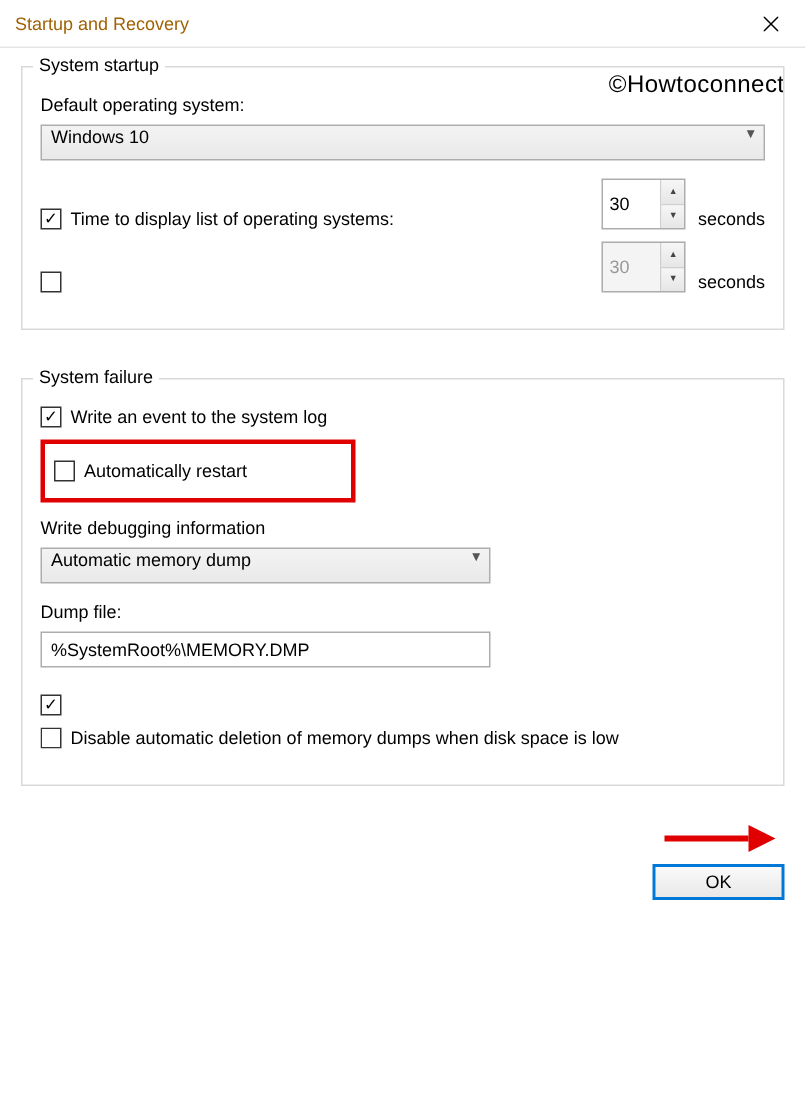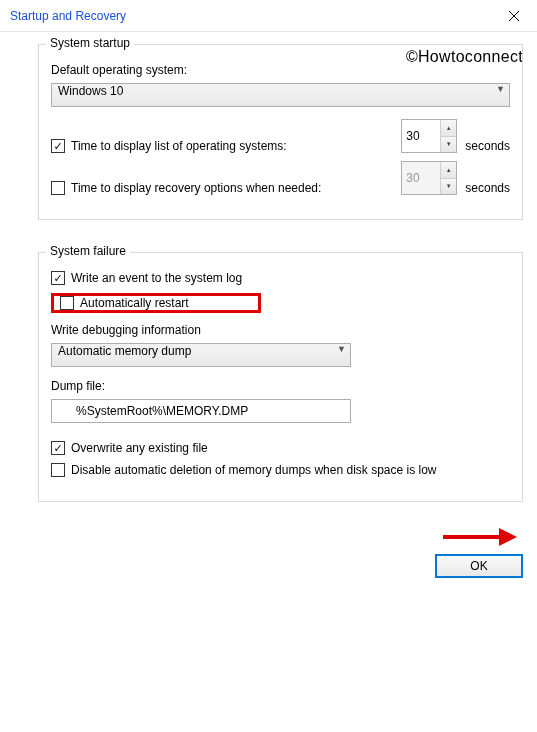--- a/index.html
+++ b/index.html
@@ -19,21 +19,21 @@
     .titlebar {
       background: #fff;
       height: 32px;
       display: flex;
       align-items: center;
       justify-content: space-between;
       padding-left: 10px;
       border-bottom: 1px solid #e5e5e5;
     }
     .titlebar-title {
-      color: #1d4ed8;
+      color: #a16207;
       font-size: 12px;
     }
     .close-btn {
       width: 46px;
       height: 32px;
       display: flex;
       align-items: center;
       justify-content: center;
       cursor: pointer;
       color: #000;
@@ -46,21 +46,20 @@
       position: absolute;
       top: 48px;
       right: 14px;
       color: #000000;
       font-size: 16px;
       font-weight: 300;
       letter-spacing: 0.3px;
     }
     .content {
       padding: 12px 14px 0 14px;
-      margin-left: 24px;
     }
     .fieldset {
       border: 1px solid #d9d9d9;
       padding: 10px 12px 16px 12px;
       margin-bottom: 16px;
       position: relative;
     }
     .fieldset + .fieldset {
       margin-top: 32px;
     }
@@ -175,34 +174,34 @@
       color: #444;
     }
     .spinner-btn:first-child {
       border-bottom: 1px solid #cfcfcf;
     }
     .seconds-label {
       font-size: 12px;
     }
     .highlight-box {
       border: 3px solid #e10000;
-      padding: 0 6px;
+      padding: 11px 6px;
       display: flex;
       margin: 4px 0 10px 0;
       width: 210px;
     }
     .sub-label {
       margin: 6px 0 6px 0;
       font-size: 12px;
     }
     .text-input {
       width: 300px;
       height: 24px;
       border: 1px solid #adadad;
-      padding: 0 24px;
+      padding: 0 6px;
       font-size: 12px;
       background: #fff;
       margin-bottom: 10px;
     }
     .button-row {
       display: flex;
       justify-content: flex-end;
       gap: 8px;
       padding: 10px 14px 0 0;
       align-items: flex-end;
@@ -278,21 +277,20 @@
         <div class="spinner-btns">
           <div class="spinner-btn">▲</div>
           <div class="spinner-btn">▼</div>
         </div>
       </div>
       <span class="seconds-label">seconds</span>
     </div>
 
     <div class="time-row">
       <div class="checkbox"></div>
-      <span class="check-label nowrap-ellipsis" style="max-width:340px;">Time to display recovery options when needed:</span>
       <div class="time-row-spacer"></div>
       <div class="spinner-wrap disabled">
         <input class="spinner-input" disabled="" value="30" style="">
         <div class="spinner-btns">
           <div class="spinner-btn">▲</div>
           <div class="spinner-btn">▼</div>
         </div>
       </div>
       <span class="seconds-label">seconds</span>
     </div>
@@ -315,21 +313,20 @@
     <div class="combo combo-narrow">
       <span>Automatic memory dump</span>
       <span class="arrow">▼</span>
     </div>
 
     <div class="sub-label">Dump file:</div>
     <input type="text" class="text-input" value="%SystemRoot%\MEMORY.DMP" style="">
 
     <div class="check-row">
       <div class="checkbox checked"></div>
-      <span>Overwrite any existing file</span>
     </div>
 
     <div class="check-row nowrap-ellipsis">
       <div class="checkbox"></div>
       <span class="nowrap-ellipsis" style="max-width:460px;">Disable automatic deletion of memory dumps when disk space is low</span>
     </div>
   </div>
 
 </div>
 

